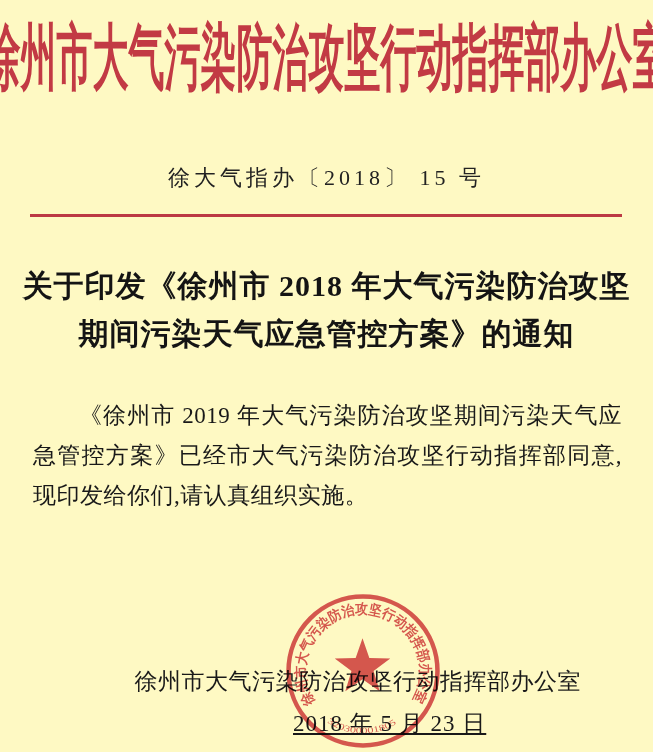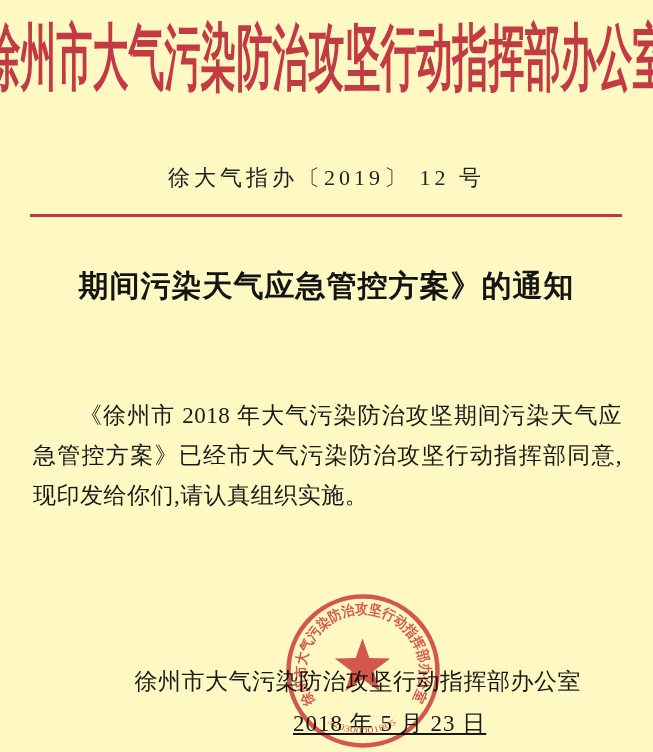--- a/index.html
+++ b/index.html
@@ -126,30 +126,31 @@
 </style>
 </head>
 <body>
 
 <div class="page">
 
   <div class="letterhead">
     <span class="org-name">徐州市大气污染防治攻坚行动指挥部办公室</span>
   </div>
 
-  <div class="doc-number">徐大气指办〔2019〕 12 号</div>
+  <div class="doc-number">徐大气指办〔2018〕 15 号</div>
 
   <div class="red-divider"></div>
 
   <div class="doc-title">
+    <div>关于印发《徐州市 2018 年大气污染防治攻坚</div>
     <div>期间污染天气应急管控方案》的通知</div>
   </div>
 
   <div class="doc-body">
-    <p class="indent">《徐州市 2018 年大气污染防治攻坚期间污染天气应急管控方案》已经市大气污染防治攻坚行动指挥部同意,现印发给你们,请认真组织实施。</p>
+    <p class="indent">《徐州市 2019 年大气污染防治攻坚期间污染天气应急管控方案》已经市大气污染防治攻坚行动指挥部同意,现印发给你们,请认真组织实施。</p>
   </div>
 
   <div class="signature">徐州市大气污染防治攻坚行动指挥部办公室</div>
 
   <div class="sign-date">2018 年 5 月 23 日</div>
 
   <svg class="seal" viewBox="0 0 157 157" xmlns="http://www.w3.org/2000/svg">
     <defs>
       <path id="ringPath" d="M 30.7,109.6 A 57,57 0 1 1 126.3,109.6" fill="none"></path>
       <path id="serialPath" d="M 42.9,129.3 A 62,62 0 0 0 114.1,129.3" fill="none"></path>

